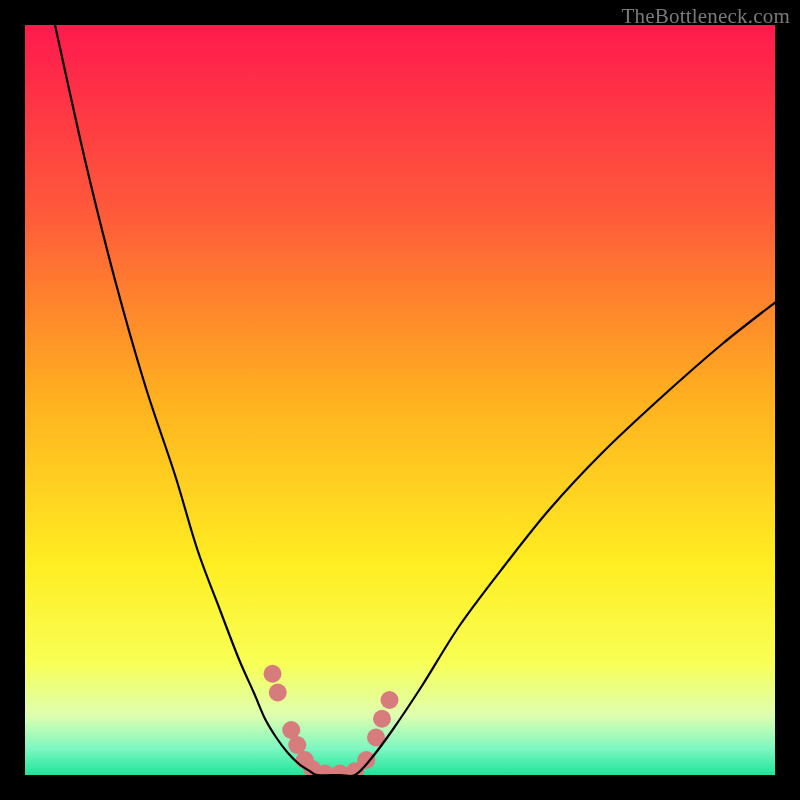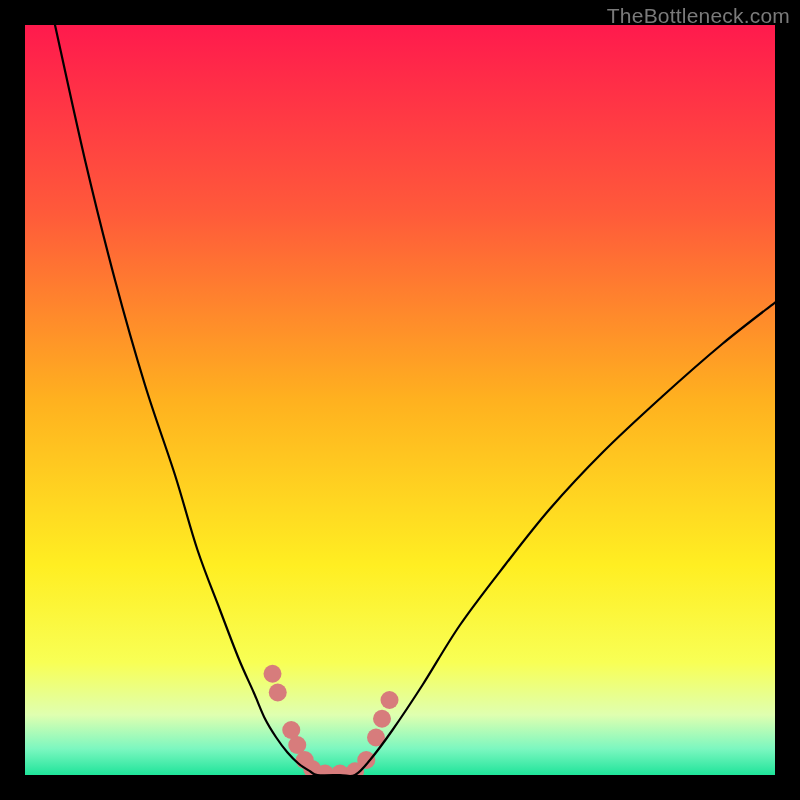--- a/index.html
+++ b/index.html
@@ -32,20 +32,21 @@
     inset: 0;
   }
   .watermark {
     position: absolute;
     top: 4px;
     right: 10px;
     color: #7a7a7a;
     font-size: 21px;
     font-weight: 400;
     letter-spacing: 0.2px;
+    font-family: Liberation Serif, serif;
   }
   svg.curves {
     position: absolute;
     inset: 0;
     width: 100%;
     height: 100%;
   }
   .marker {
     fill: #d77c7c;
     stroke: none;

